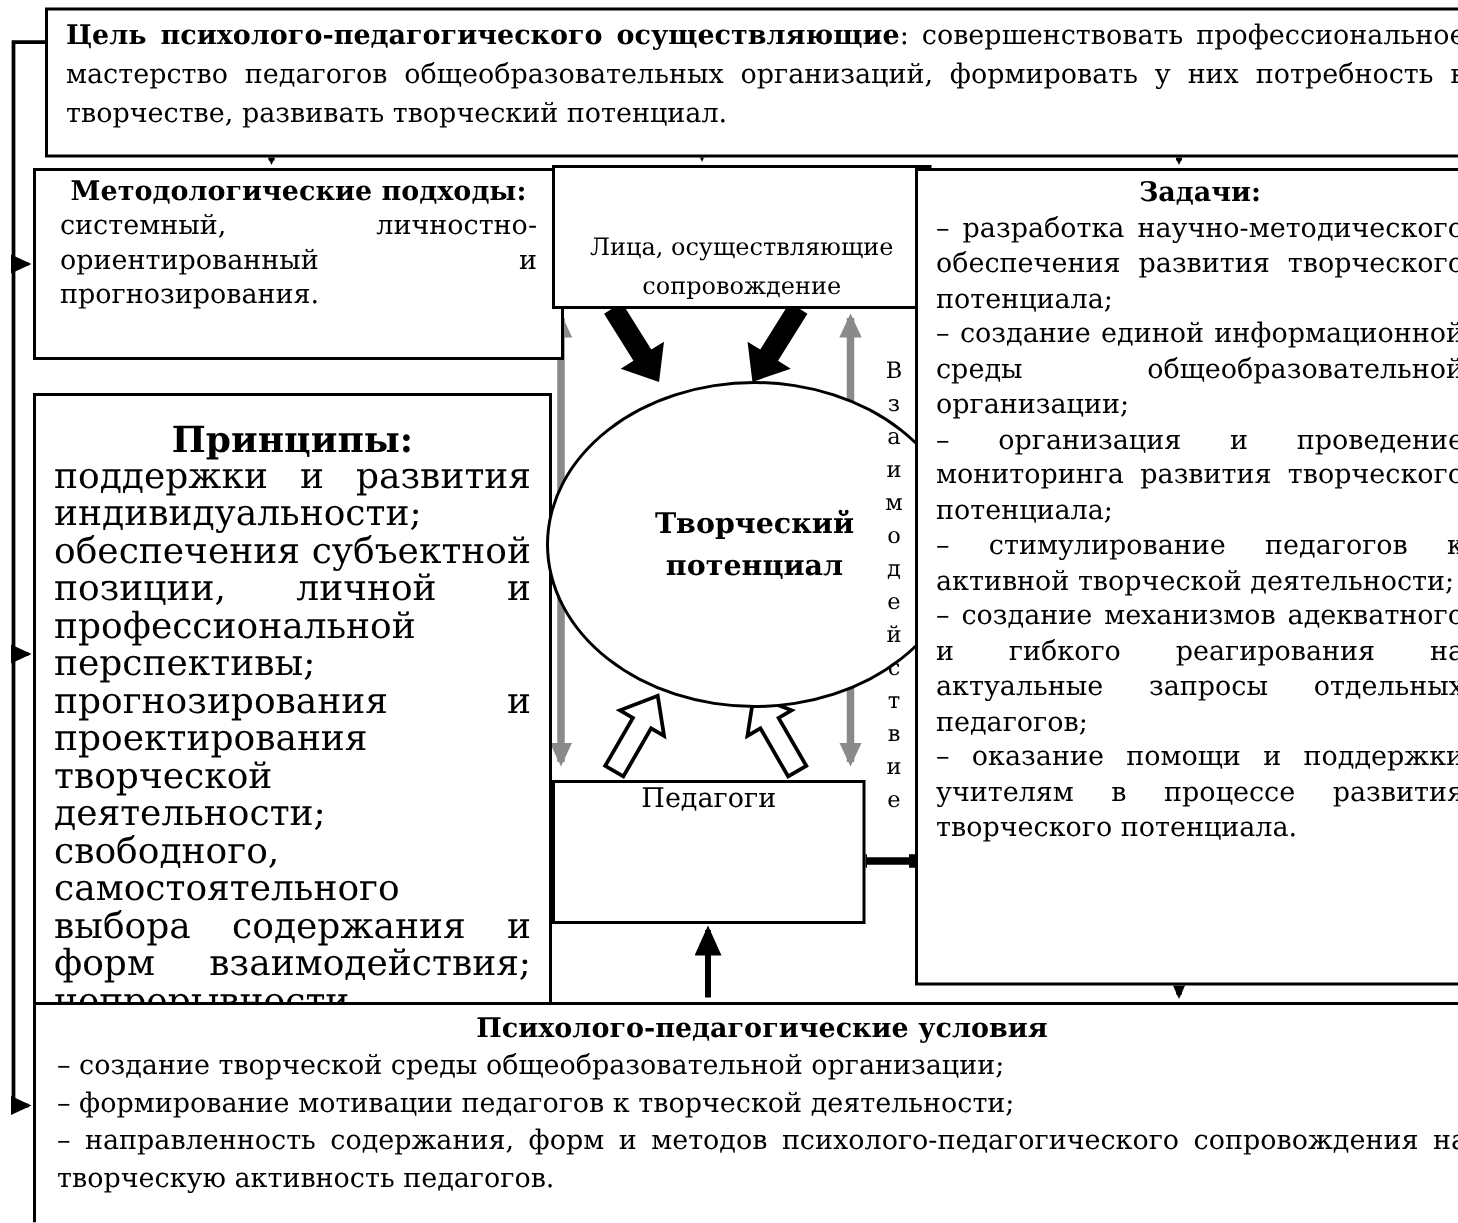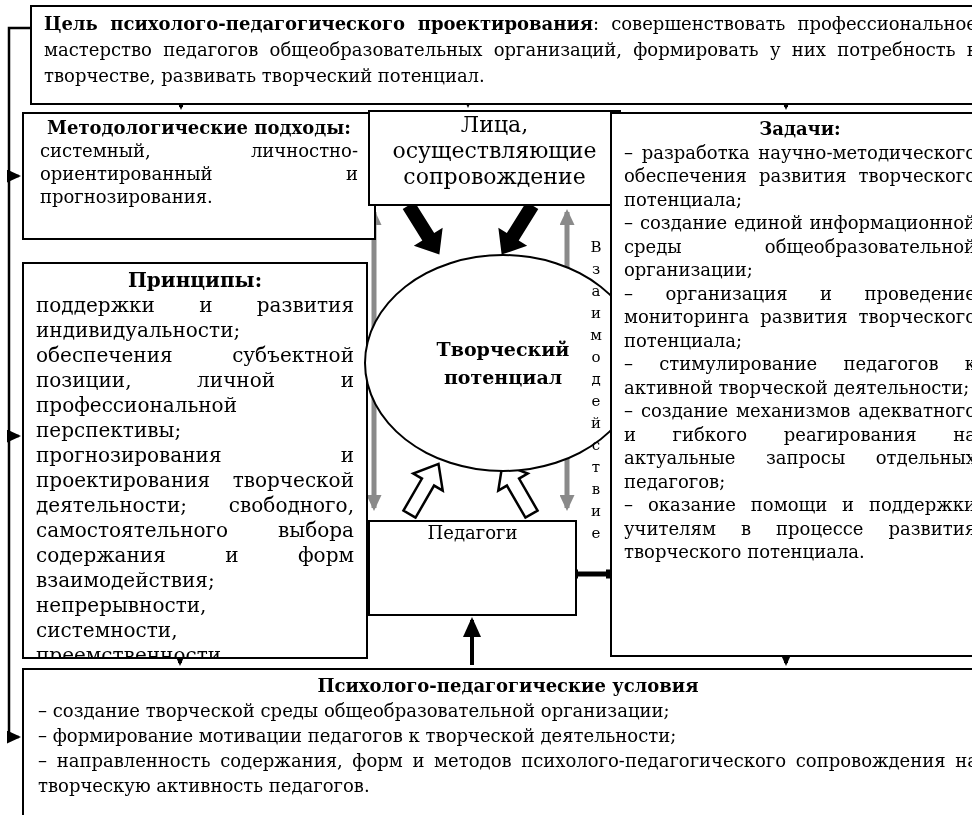--- a/index.html
+++ b/index.html
@@ -6,23 +6,23 @@
   .canvas{
     position:relative;width:972px;height:815px;background:#fff;
     font-family:"DejaVu Serif","Liberation Serif",serif;color:#000;overflow:hidden;
   }
   .arrows{position:absolute;left:0;top:0;z-index:0;}
   .box{position:absolute;background:#fff;border:2px solid #000;z-index:1;overflow:hidden;}
   .just{text-align:justify;}
   .ttl{font-weight:bold;text-align:center;}
   #goal{left:30px;top:5px;width:933px;height:88px;padding:4px 12px;font-size:18px;line-height:26px;}
   #approaches{left:22px;top:112px;width:318px;height:120px;padding:2px 16px;font-size:18px;line-height:23px;}
-  #principles{left:22px;top:262px;width:318px;height:385px;padding:4px 12px;font-size:20px;line-height:25px;}
-  #persons{left:368px;top:110px;width:205px;height:92px;display:flex;align-items:flex-start;justify-content:center;
-           text-align:center;font-size:22px;line-height:26px;padding:0 22px;}
+  #principles{left:22px;top:262px;width:318px;height:385px;padding:16px 12px;font-size:24px;line-height:25px;}
+  #persons{left:368px;top:110px;width:205px;height:92px;display:flex;align-items:flex-end;justify-content:center;
+           text-align:center;font-size:16px;line-height:26px;padding:0 22px;}
   #circle{left:364px;top:254px;width:214px;height:214px;border-radius:50%;display:flex;align-items:center;
           justify-content:flex-start;text-align:center;font-weight:bold;font-size:19px;line-height:28px;padding:0 30px;}
   #teachers{left:368px;top:520px;width:205px;height:92px;display:flex;align-items:flex-start;justify-content:center;
             font-size:18px;}
   #tasks{left:610px;top:112px;width:352px;height:535px;padding:3px 12px;font-size:18px;line-height:23.5px;}
   #conditions{left:22px;top:668px;width:940px;height:140px;padding:3px 14px;font-size:18px;line-height:25px;}
   #vlabel{
     position:absolute;left:584px;top:238px;height:274px;width:24px;z-index:1;
     writing-mode:vertical-rl;text-orientation:upright;
     font-size:15px;line-height:24px;letter-spacing:4px;text-align:center;
@@ -88,21 +88,21 @@
 
     <g>
       <polygon points="-7,-29 7,-29 7,8 17,8 0,29 -17,8 -7,8" transform="translate(424,230) rotate(-32)" fill="#000"></polygon>
       <polygon points="-7,-29 7,-29 7,8 17,8 0,29 -17,8 -7,8" transform="translate(517,230) rotate(32)" fill="#000"></polygon>
       <polygon points="-7,-29 7,-29 7,8 17,8 0,29 -17,8 -7,8" transform="translate(424,489) rotate(210)" fill="#fff" stroke="#000" stroke-width="2.5"></polygon>
       <polygon points="-7,-29 7,-29 7,8 17,8 0,29 -17,8 -7,8" transform="translate(517,489) rotate(150)" fill="#fff" stroke="#000" stroke-width="2.5"></polygon>
     </g>
   </svg>
 
   <div class="box" id="goal">
-    <p class="just" style="margin:0"><b>Цель психолого-педагогического проектирования</b><span>: совершенствовать профессиональное мастерство педагогов общеобразовательных организаций, формировать у них потребность в творчестве, развивать творческий потенциал.</span></p>
+    <p class="just" style="margin:0"><b>Цель психолого-педагогического осуществляющие</b><span>: совершенствовать профессиональное мастерство педагогов общеобразовательных организаций, формировать у них потребность в творчестве, развивать творческий потенциал.</span></p>
   </div>
 
   <div class="box" id="approaches">
     <div class="ttl">Методологические подходы:</div>
     <div class="just">системный, личностно-ориентированный и прогнозирования.</div>
   </div>
 
   <div class="box" id="principles">
     <div class="ttl">Принципы:</div>
     <div class="just">поддержки и развития индивидуальности; обеспечения субъектной позиции, личной и профессиональной перспективы; прогнозирования и проектирования творческой деятельности; свободного, самостоятельного выбора содержания и форм взаимодействия; непрерывности, системности, преемственности.</div>

